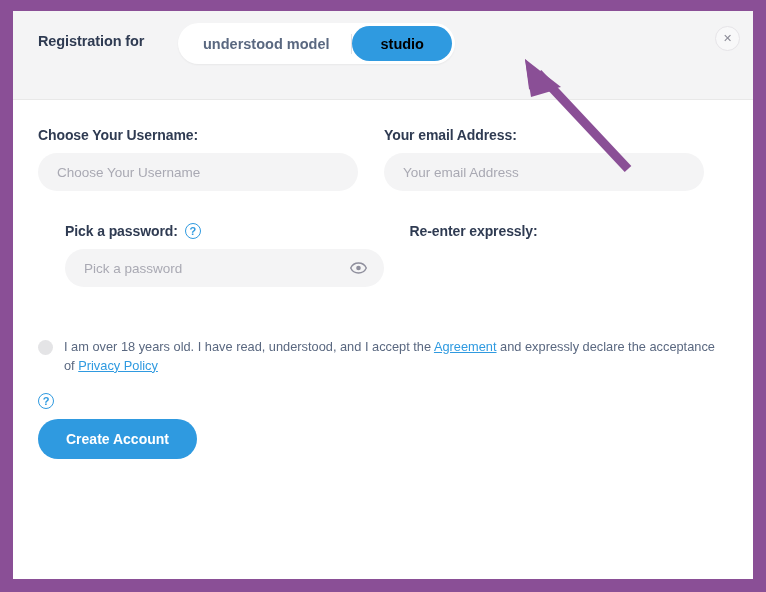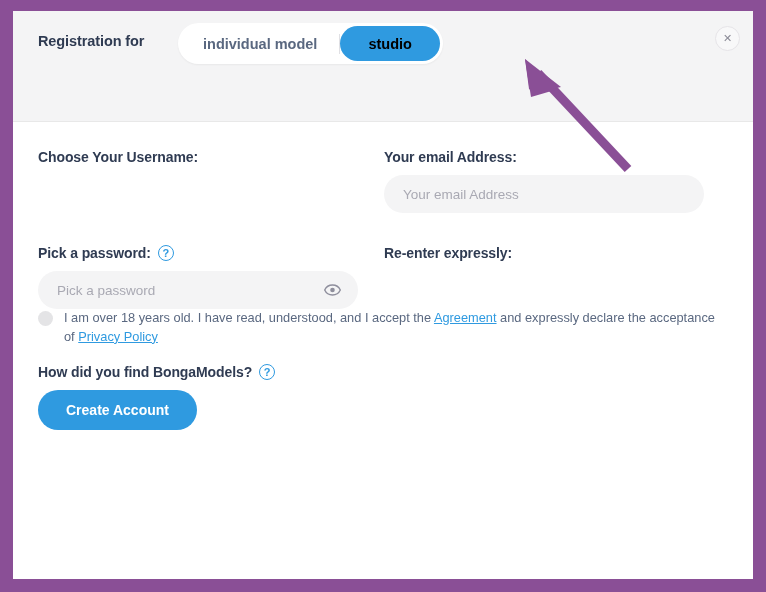--- a/index.html
+++ b/index.html
@@ -18,21 +18,21 @@
     top: 11px;
     width: 740px;
     height: 568px;
     background: #ffffff;
     overflow: hidden;
   }
 
   
   .dialog-header {
     position: relative;
-    height: 111px;
+    height: 89px;
     background: #f4f4f5;
     border-bottom: 1px solid #e8e8e8;
   }
 
   .header-label {
     position: absolute;
     left: 25px;
     top: 22px;
     font-size: 14.5px;
     font-weight: bold;
@@ -164,20 +164,21 @@
     transform: translateY(-50%);
     cursor: pointer;
     display: flex;
   }
 
   
   .agreement {
     display: flex;
     align-items: flex-start;
     gap: 11px;
+    margin-top: 51px;
   }
 
   .checkbox {
     width: 15px;
     height: 15px;
     border-radius: 50%;
     background: #e4e4e6;
     flex: none;
     margin-top: 2px;
     cursor: pointer;
@@ -226,50 +227,53 @@
 </head>
 <body>
 
 <div class="frame">
 
   <div class="dialog-header">
 
     <div class="header-label">Registration for</div>
 
     <div class="tab-switcher">
-      <div class="tab">individual model</div>
+      <div class="tab">understood model</div>
       <div class="tab-divider"></div>
       <div class="tab active">studio</div>
     </div>
 
     <div class="close-button">✕</div>
   </div>
 
   <div class="dialog-body">
 
     
     <div class="form-row">
       <div class="form-col">
         <div class="field-label">
           <span>Choose Your Username:</span>
         </div>
+        <div class="input-wrap">
+          <input class="text-input" type="text" placeholder="Choose Your Username" style="">
+        </div>
       </div>
 
       <div class="form-col">
         <div class="field-label">
           <span>Your email Address:</span>
         </div>
         <div class="input-wrap">
           <input class="text-input" type="text" placeholder="Your email Address" style="">
         </div>
       </div>
     </div>
 
     
-    <div class="form-row" style="margin-top:32px;">
+    <div class="form-row" style="margin-top:32px;margin-left:27px;">
       <div class="form-col">
         <div class="field-label">
           <span>Pick a password:</span>
           <span class="help-icon">?</span>
         </div>
         <div class="input-wrap">
           <input class="text-input" type="text" placeholder="Pick a password" style="">
           <span class="eye-icon">
             <svg width="17" height="12" viewBox="0 0 17 12">
               <path d="M8.5 1C4.8 1 1.8 3.6 0.7 6c1.1 2.4 4.1 5 7.8 5s6.7-2.6 7.8-5C15.2 3.6 12.2 1 8.5 1z" fill="none" stroke="#8e8e9c" stroke-width="1.4"></path>
@@ -290,21 +294,20 @@
     <div class="agreement">
       <div class="checkbox"></div>
       <div class="agreement-text">
         <span>I am over 18 years old. I have read, understood, and I accept the </span><a>Agreement</a><span> and expressly declare the acceptance of </span><a>Privacy Policy</a>
       </div>
     </div>
 
     
     <div class="referral-block">
       <div class="field-label">
-        <span>How did you find BongaModels?</span>
         <span class="help-icon">?</span>
       </div>
     </div>
 
     
     <button class="submit-button">Create Account</button>
   </div>
 
   <svg class="annotation-arrow" viewBox="0 0 130 130">
     <line x1="117" y1="120" x2="27" y2="24" stroke="#8a4f96" stroke-width="9" stroke-linecap="butt"></line>

